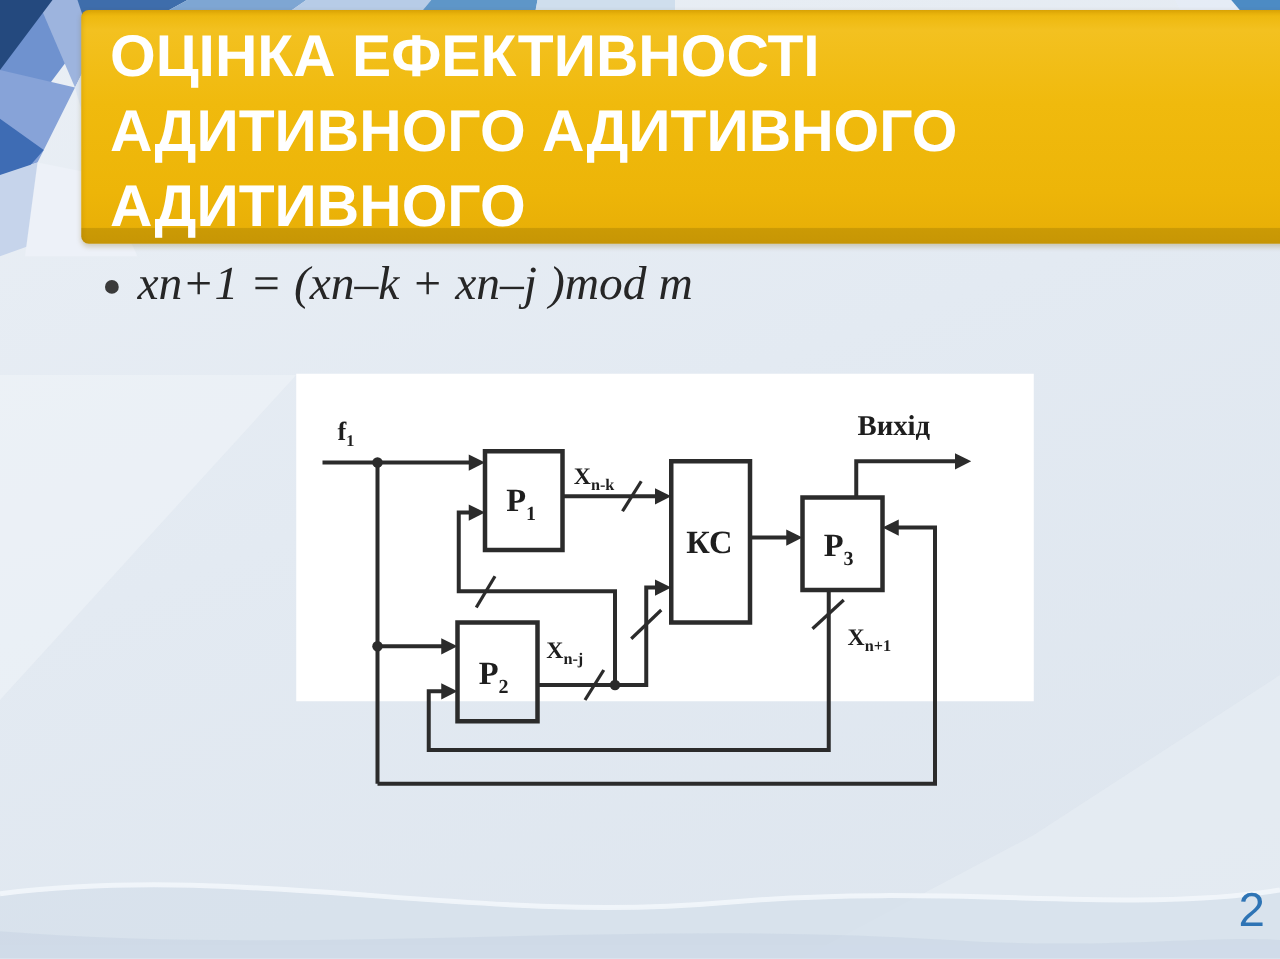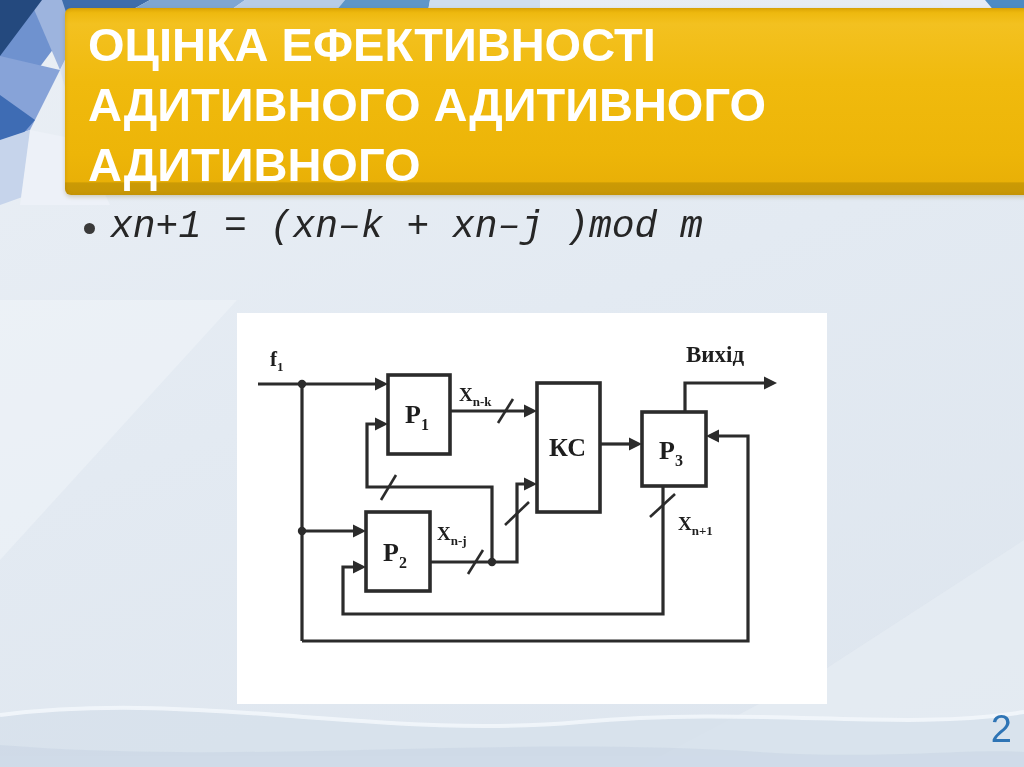--- a/index.html
+++ b/index.html
@@ -29,28 +29,28 @@
   }
   .formula-row{
     position:absolute;left:84px;top:205px;
     display:flex;align-items:center;gap:15px;
   }
   .bullet-dot{
     width:11px;height:11px;border-radius:50%;
     background:#3a3a3a;flex:0 0 auto;margin-top:4px;
   }
   .formula{
-    font-family:Liberation Mono, monospace;
+    font-family:Liberation Serif, serif;
     font-style:italic;
     font-size:38px;
     color:#262626;
     white-space:nowrap;
   }
   .panel{
-    position:absolute;left:237px;top:313px;width:590px;height:391px;
+    position:absolute;left:237px;top:299px;width:590px;height:262px;
     background:#ffffff;
   }
   .page-num{
     position:absolute;right:12px;top:708px;
     font-size:38px;color:#2E74B5;
   }
   .diag-text{
     font-family:"Liberation Serif",serif;
     font-weight:bold;
     fill:#1e1e1e;

